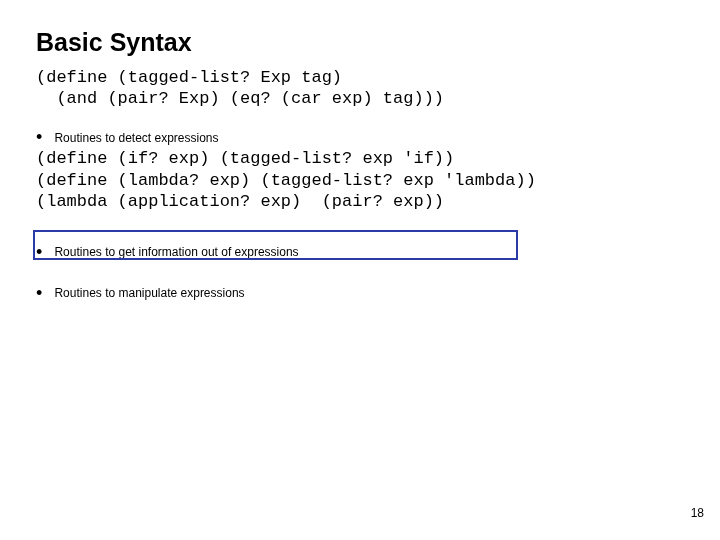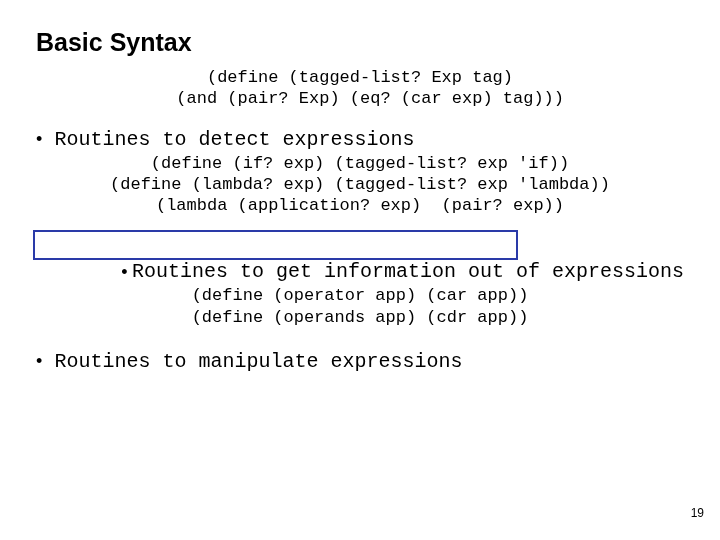--- a/index.html
+++ b/index.html
@@ -23,37 +23,35 @@
     font-size: 25px;
     font-weight: bold;
     margin: 0 0 10px 0;
   }
   .code {
     font-family: "Courier New", Courier, monospace;
     font-size: 17px;
     white-space: pre;
     line-height: 1.25;
     margin: 2px 0 6px 0;
-    text-align: center;
   }
   .bullet-row {
     margin-top: 18px;
     margin-bottom: 2px;
   }
   .bullet-dot {
     display: inline-block;
     width: 14px;
     font-size: 18px;
     line-height: 1;
     vertical-align: middle;
   }
   .bullet-text {
-    font-size: 20px;
+    font-size: 12px;
     vertical-align: middle;
-    font-family: Liberation Mono, monospace;
   }
   .highlight-box {
     position: absolute;
     border: 2px solid #2a3aa8;
     box-sizing: border-box;
     pointer-events: none;
   }
   .page-num {
     position: absolute;
     right: 16px;
@@ -72,29 +70,27 @@
   (and (pair? Exp) (eq? (car exp) tag)))</div>
 
   <div class="bullet-row">
     <span class="bullet-dot">•</span>
     <span class="bullet-text">Routines to detect expressions</span>
   </div>
   <div class="code">(define (if? exp) (tagged-list? exp 'if))
 (define (lambda? exp) (tagged-list? exp 'lambda))
 (lambda (application? exp)  (pair? exp))</div>
 
-  <div class="bullet-row" style="margin-top:44px;text-align:right;">
+  <div class="bullet-row" style="margin-top:30px;">
     <span class="bullet-dot">•</span>
     <span class="bullet-text">Routines to get information out of expressions</span>
   </div>
-  <div class="code">(define (operator app) (car app))
-(define (operands app) (cdr app))</div>
 
   <div class="bullet-row" style="margin-top:22px;">
     <span class="bullet-dot">•</span>
     <span class="bullet-text">Routines to manipulate expressions</span>
   </div>
 
   <div class="highlight-box" style="left:33px;top:230px;width:485px;height:30px;"></div>
 
-  <div class="page-num">19</div>
+  <div class="page-num">18</div>
 
 </div>
 
 </body></html>

